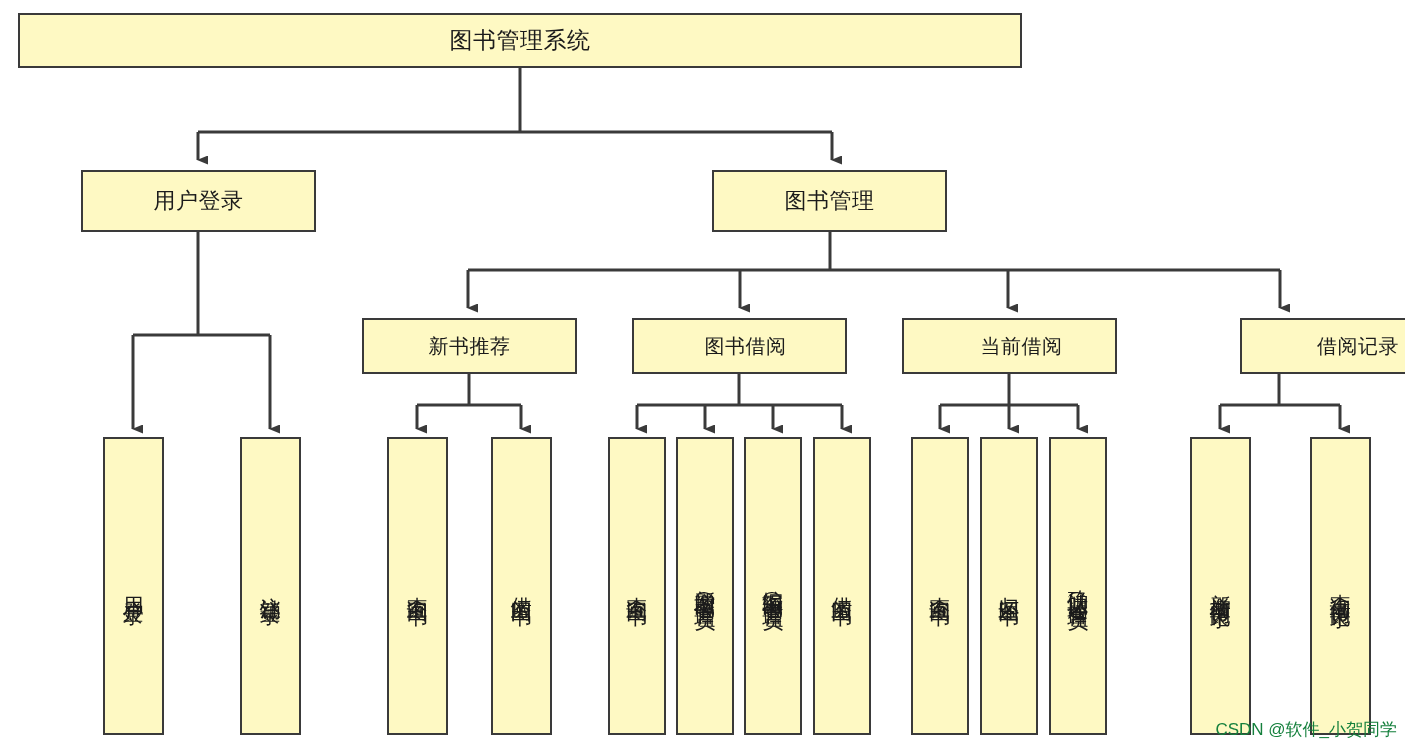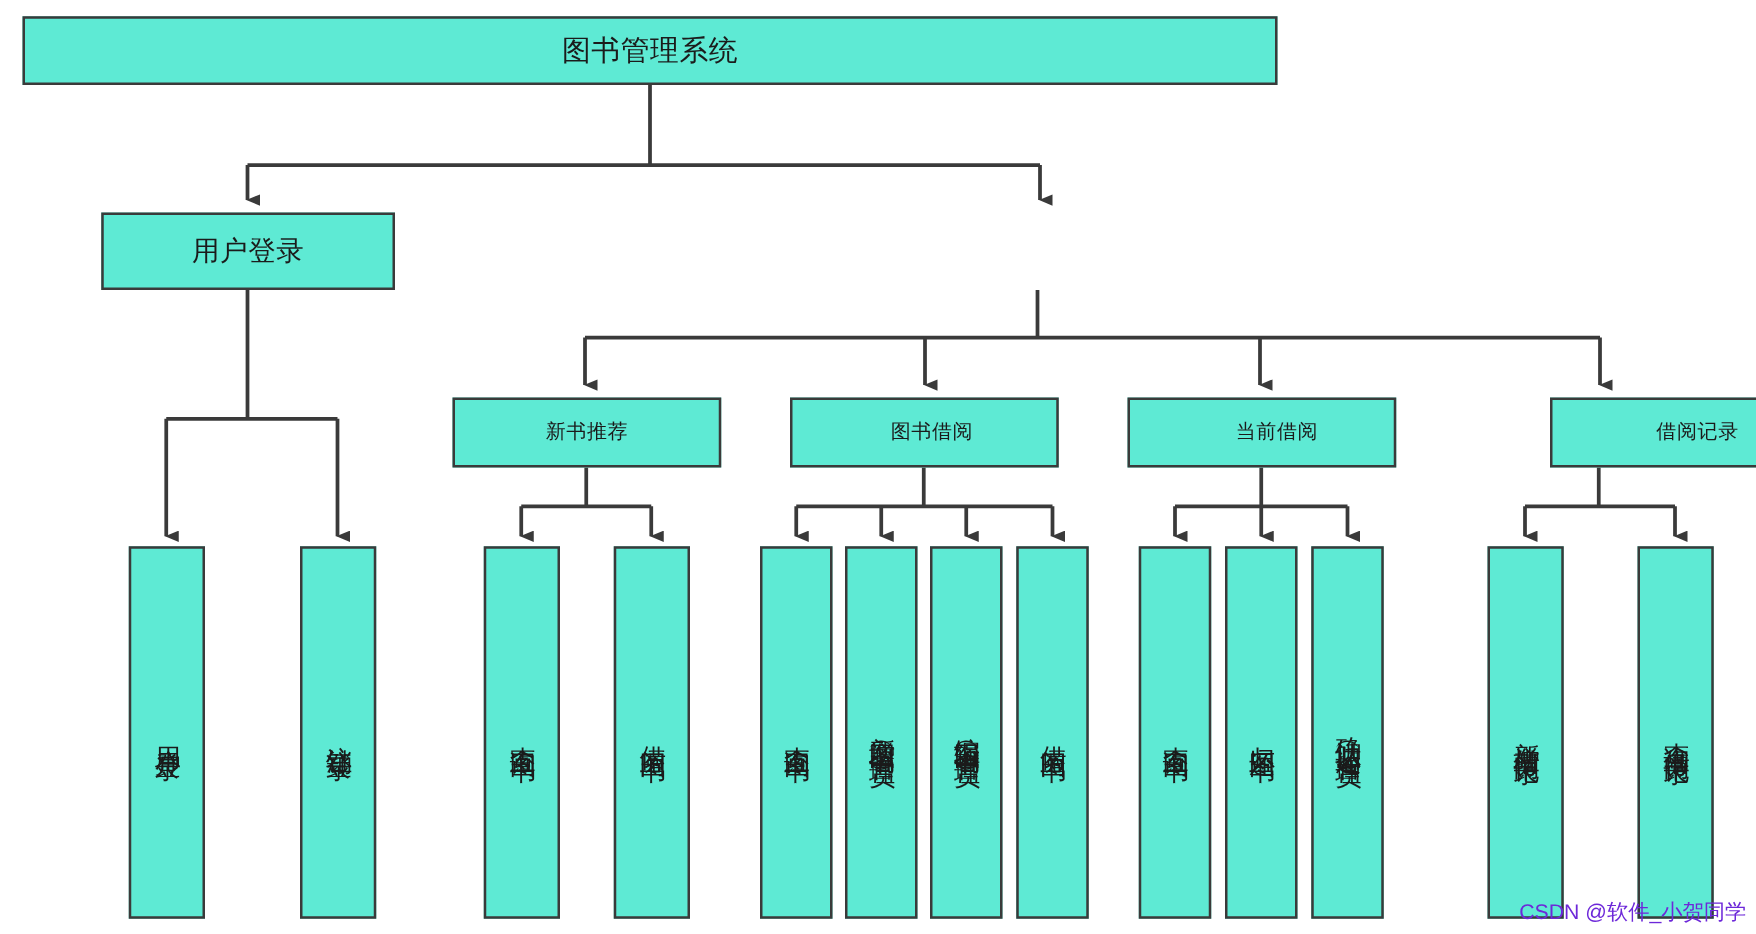--- a/index.html
+++ b/index.html
@@ -22,21 +22,21 @@
     position: absolute;
     left: 0;
     top: 0;
     width: 1405px;
     height: 747px;
   }
   .node {
     position: absolute;
     box-sizing: border-box;
     border: 2px solid #3a3a3a;
-    background: #5eead4;
+    background: #fef9c3;
     display: flex;
     align-items: center;
     justify-content: center;
     z-index: 2;
   }
   .node-label {
     font-size: 22px;
     line-height: 1.12;
     color: #1b1b1b;
     letter-spacing: 0.5px;
@@ -44,27 +44,27 @@
     text-align: center;
   }
   .node.vertical .node-label {
     writing-mode: vertical-rl;
     text-orientation: upright;
     letter-spacing: 3px;
     font-size: 21px;
   }
   .node.root .node-label { font-size: 23px; }
   .node.level2 .node-label { font-size: 22px; }
-  .node.level3 .node-label { font-size: 16px; }
+  .node.level3 .node-label { font-size: 20px; }
   #watermark {
     position: absolute;
     right: 8px;
     bottom: 6px;
     font-size: 17px;
-    color: #6d28d9;
+    color: #15803d;
     z-index: 5;
     white-space: nowrap;
     font-family: "Liberation Sans", "DejaVu Sans", sans-serif;
   }
 </style>
 </head>
 <body>
 
 <div id="diagram-root">
 
@@ -118,20 +118,23 @@
     </g>
   </svg>
 
   <div class="node root" style="left:18px; top:13px; width:1004px; height:55px;">
     <span class="node-label">图书管理系统</span>
   </div>
 
   <div class="node level2" style="left:81px; top:170px; width:235px; height:62px;">
     <span class="node-label">用户登录</span>
   </div>
+  <div class="node level2" style="left:712px; top:170px; width:235px; height:62px;">
+    <span class="node-label">图书管理</span>
+  </div>
 
   <div class="node level3" style="left:362px; top:318px; width:215px; height:56px;">
     <span class="node-label">新书推荐</span>
   </div>
   <div class="node level3" style="left:632px; top:318px; width:215px; height:56px;padding-left:12px;">
     <span class="node-label">图书借阅</span>
   </div>
   <div class="node level3" style="left:902px; top:318px; width:215px; height:56px;padding-left:24px;">
     <span class="node-label">当前借阅</span>
   </div>

